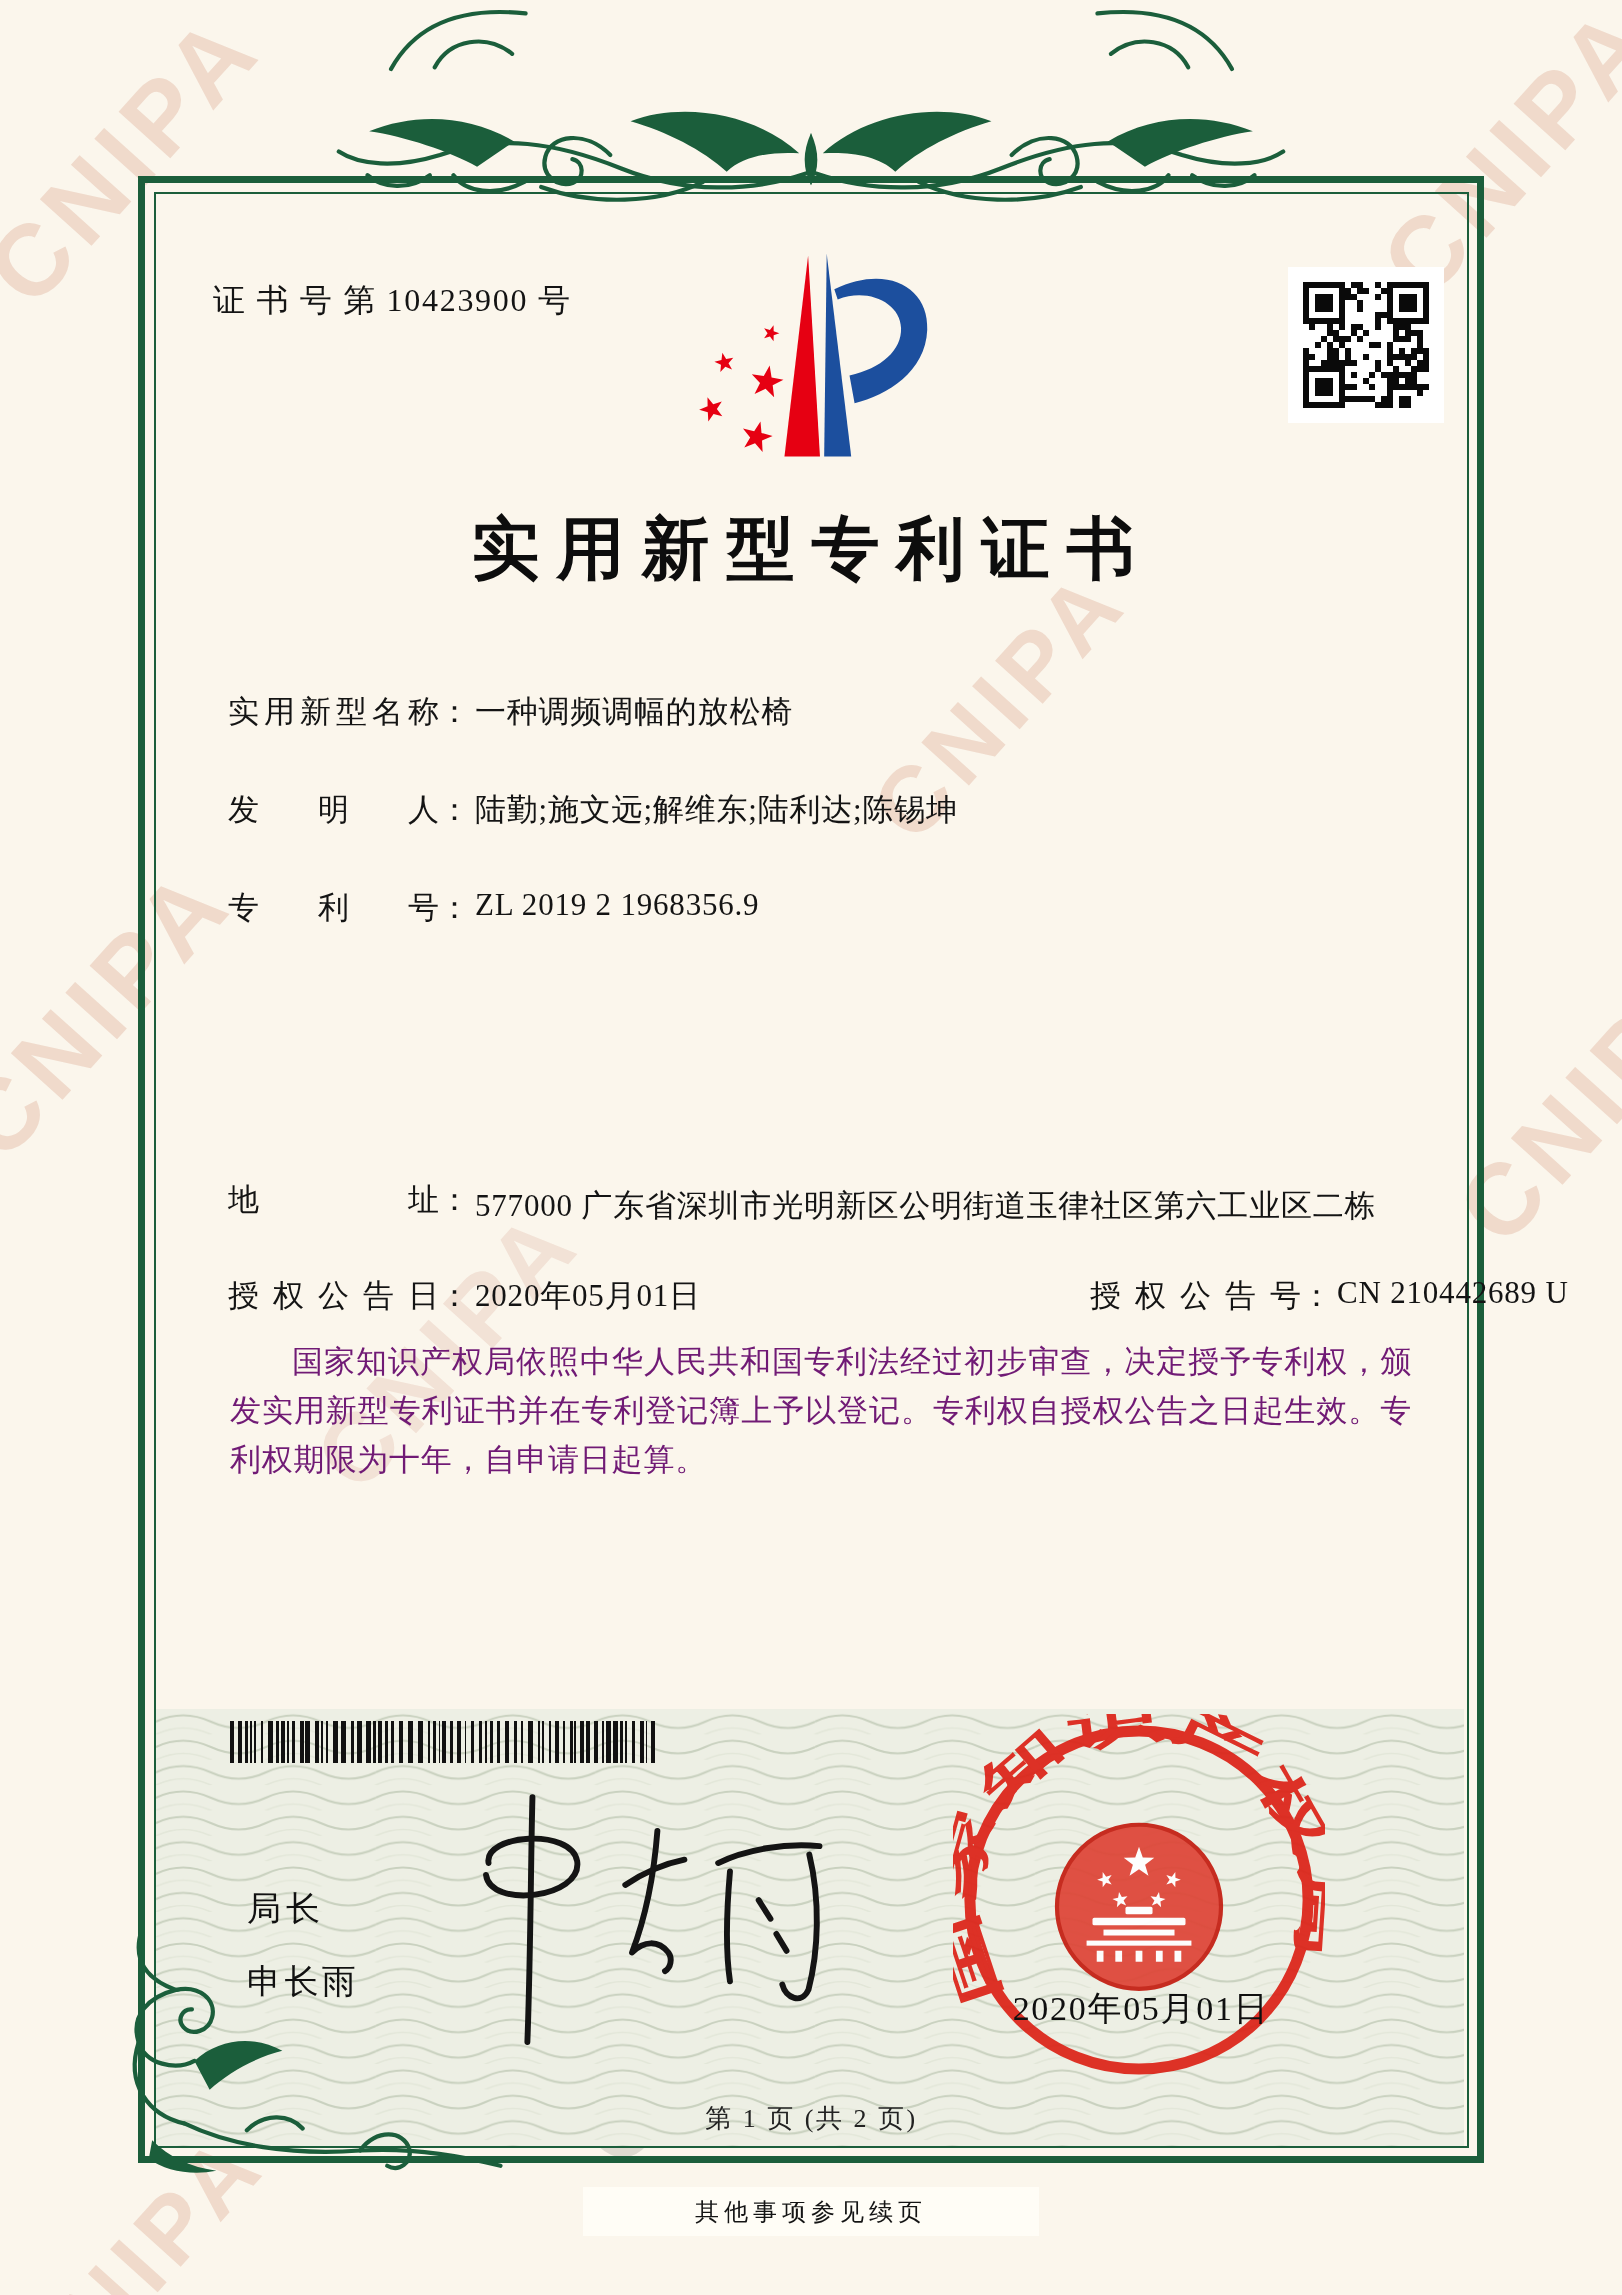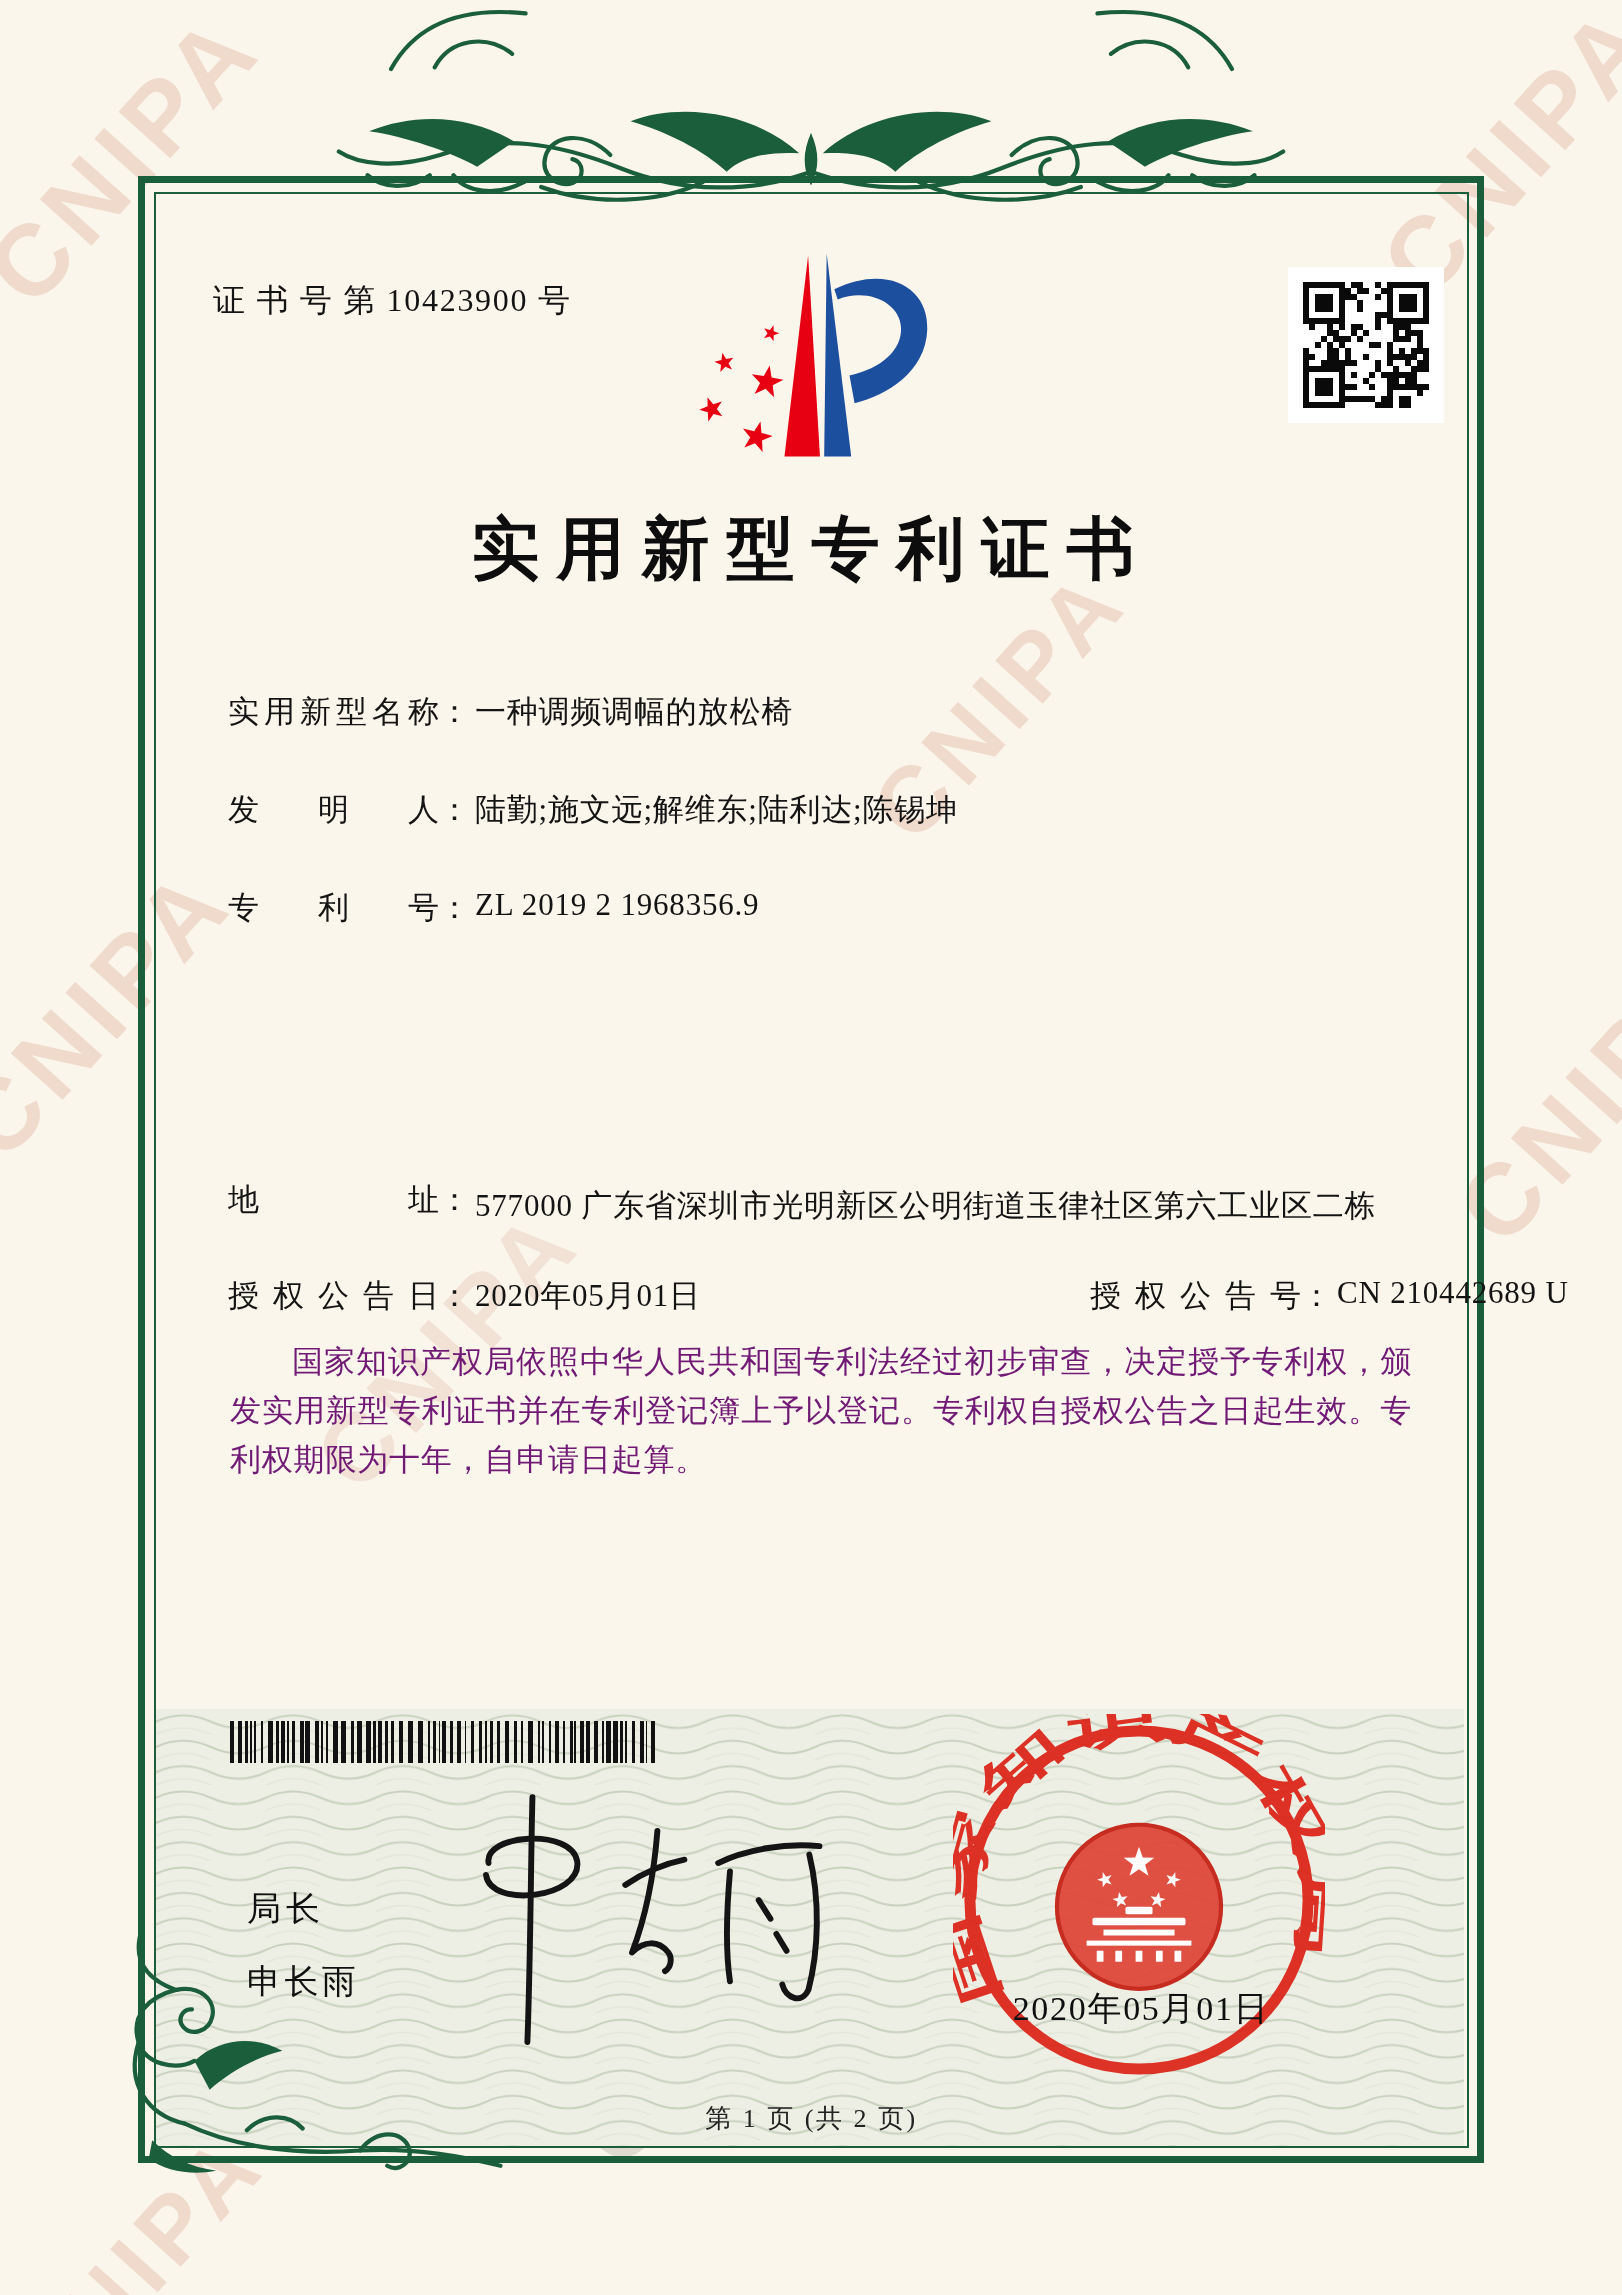--- a/index.html
+++ b/index.html
@@ -708,15 +708,16 @@
         <rect x="-28" y="52" width="8" height="13" fill="#fff"></rect>
         <rect x="-4" y="52" width="8" height="13" fill="#fff"></rect>
         <rect x="20" y="52" width="8" height="13" fill="#fff"></rect>
         <rect x="42" y="52" width="8" height="13" fill="#fff"></rect>
       </g>
     </g>
   </svg>
   <div class="seal-date">2020年05月01日</div>
 
   <div class="page-info">第 1 页 (共 2 页)</div>
+  <div class="note">其他事项参见续页</div>
 
 </div>
 
 
 </body></html>

